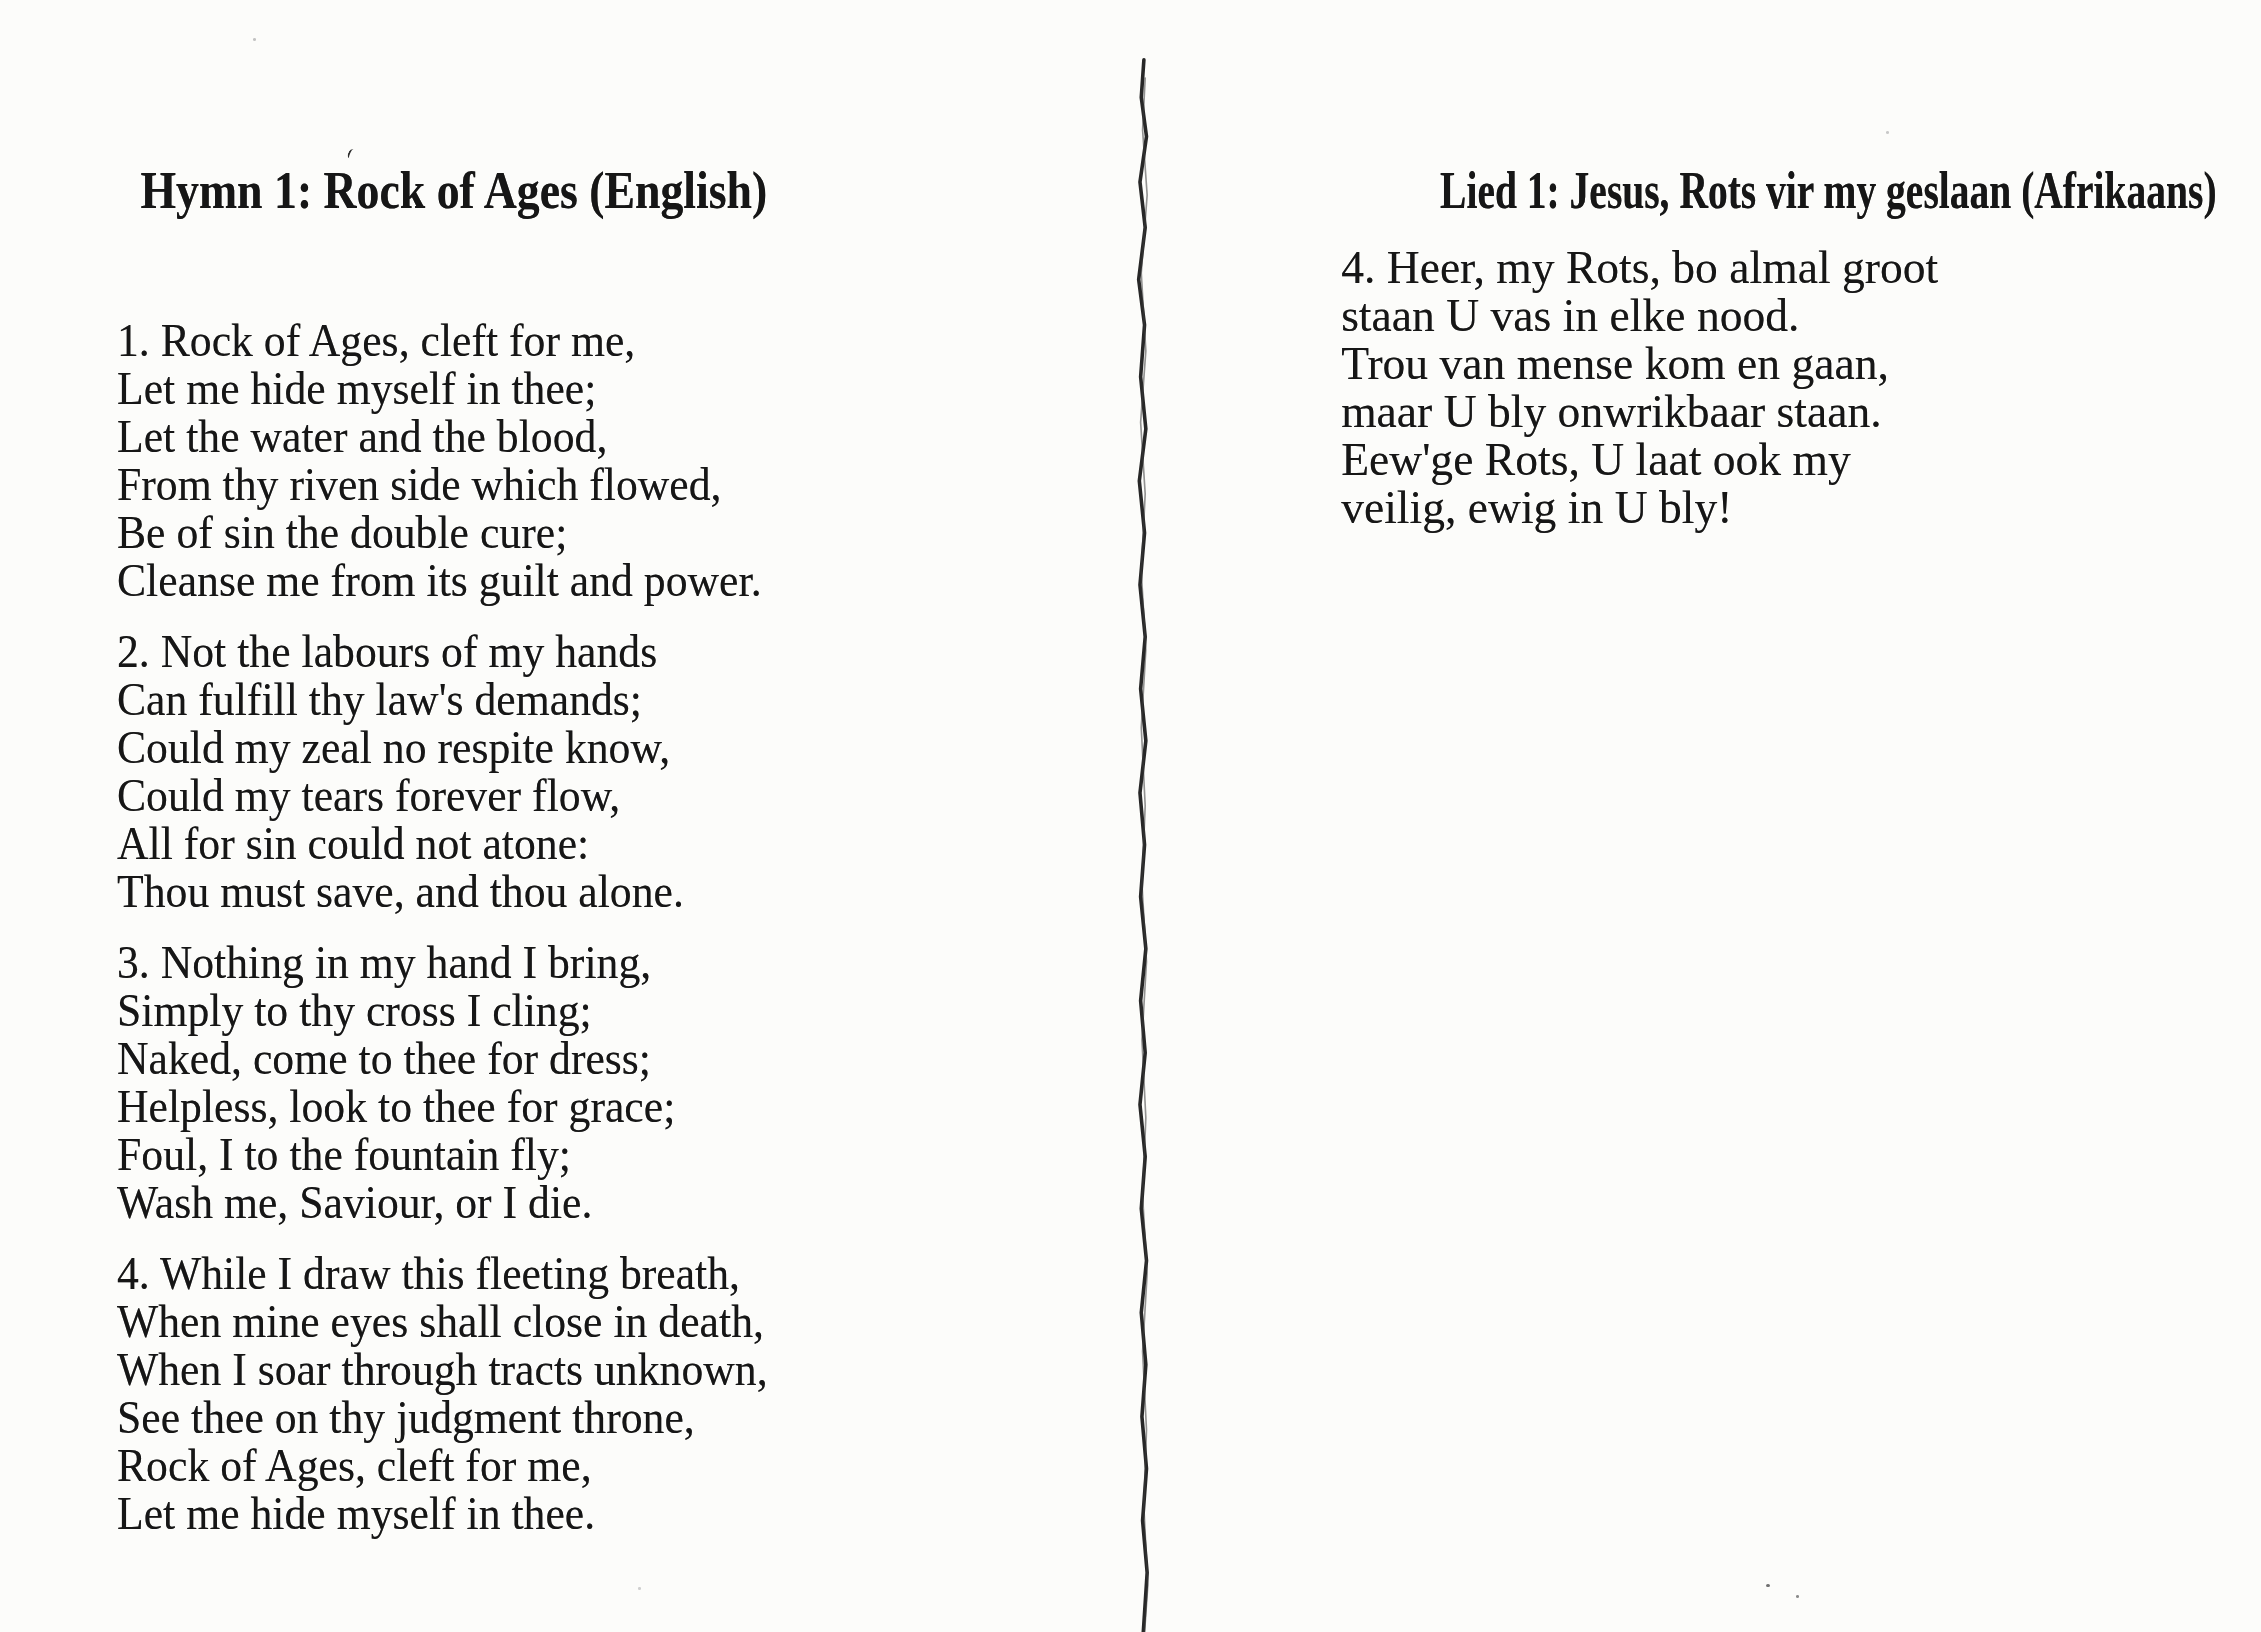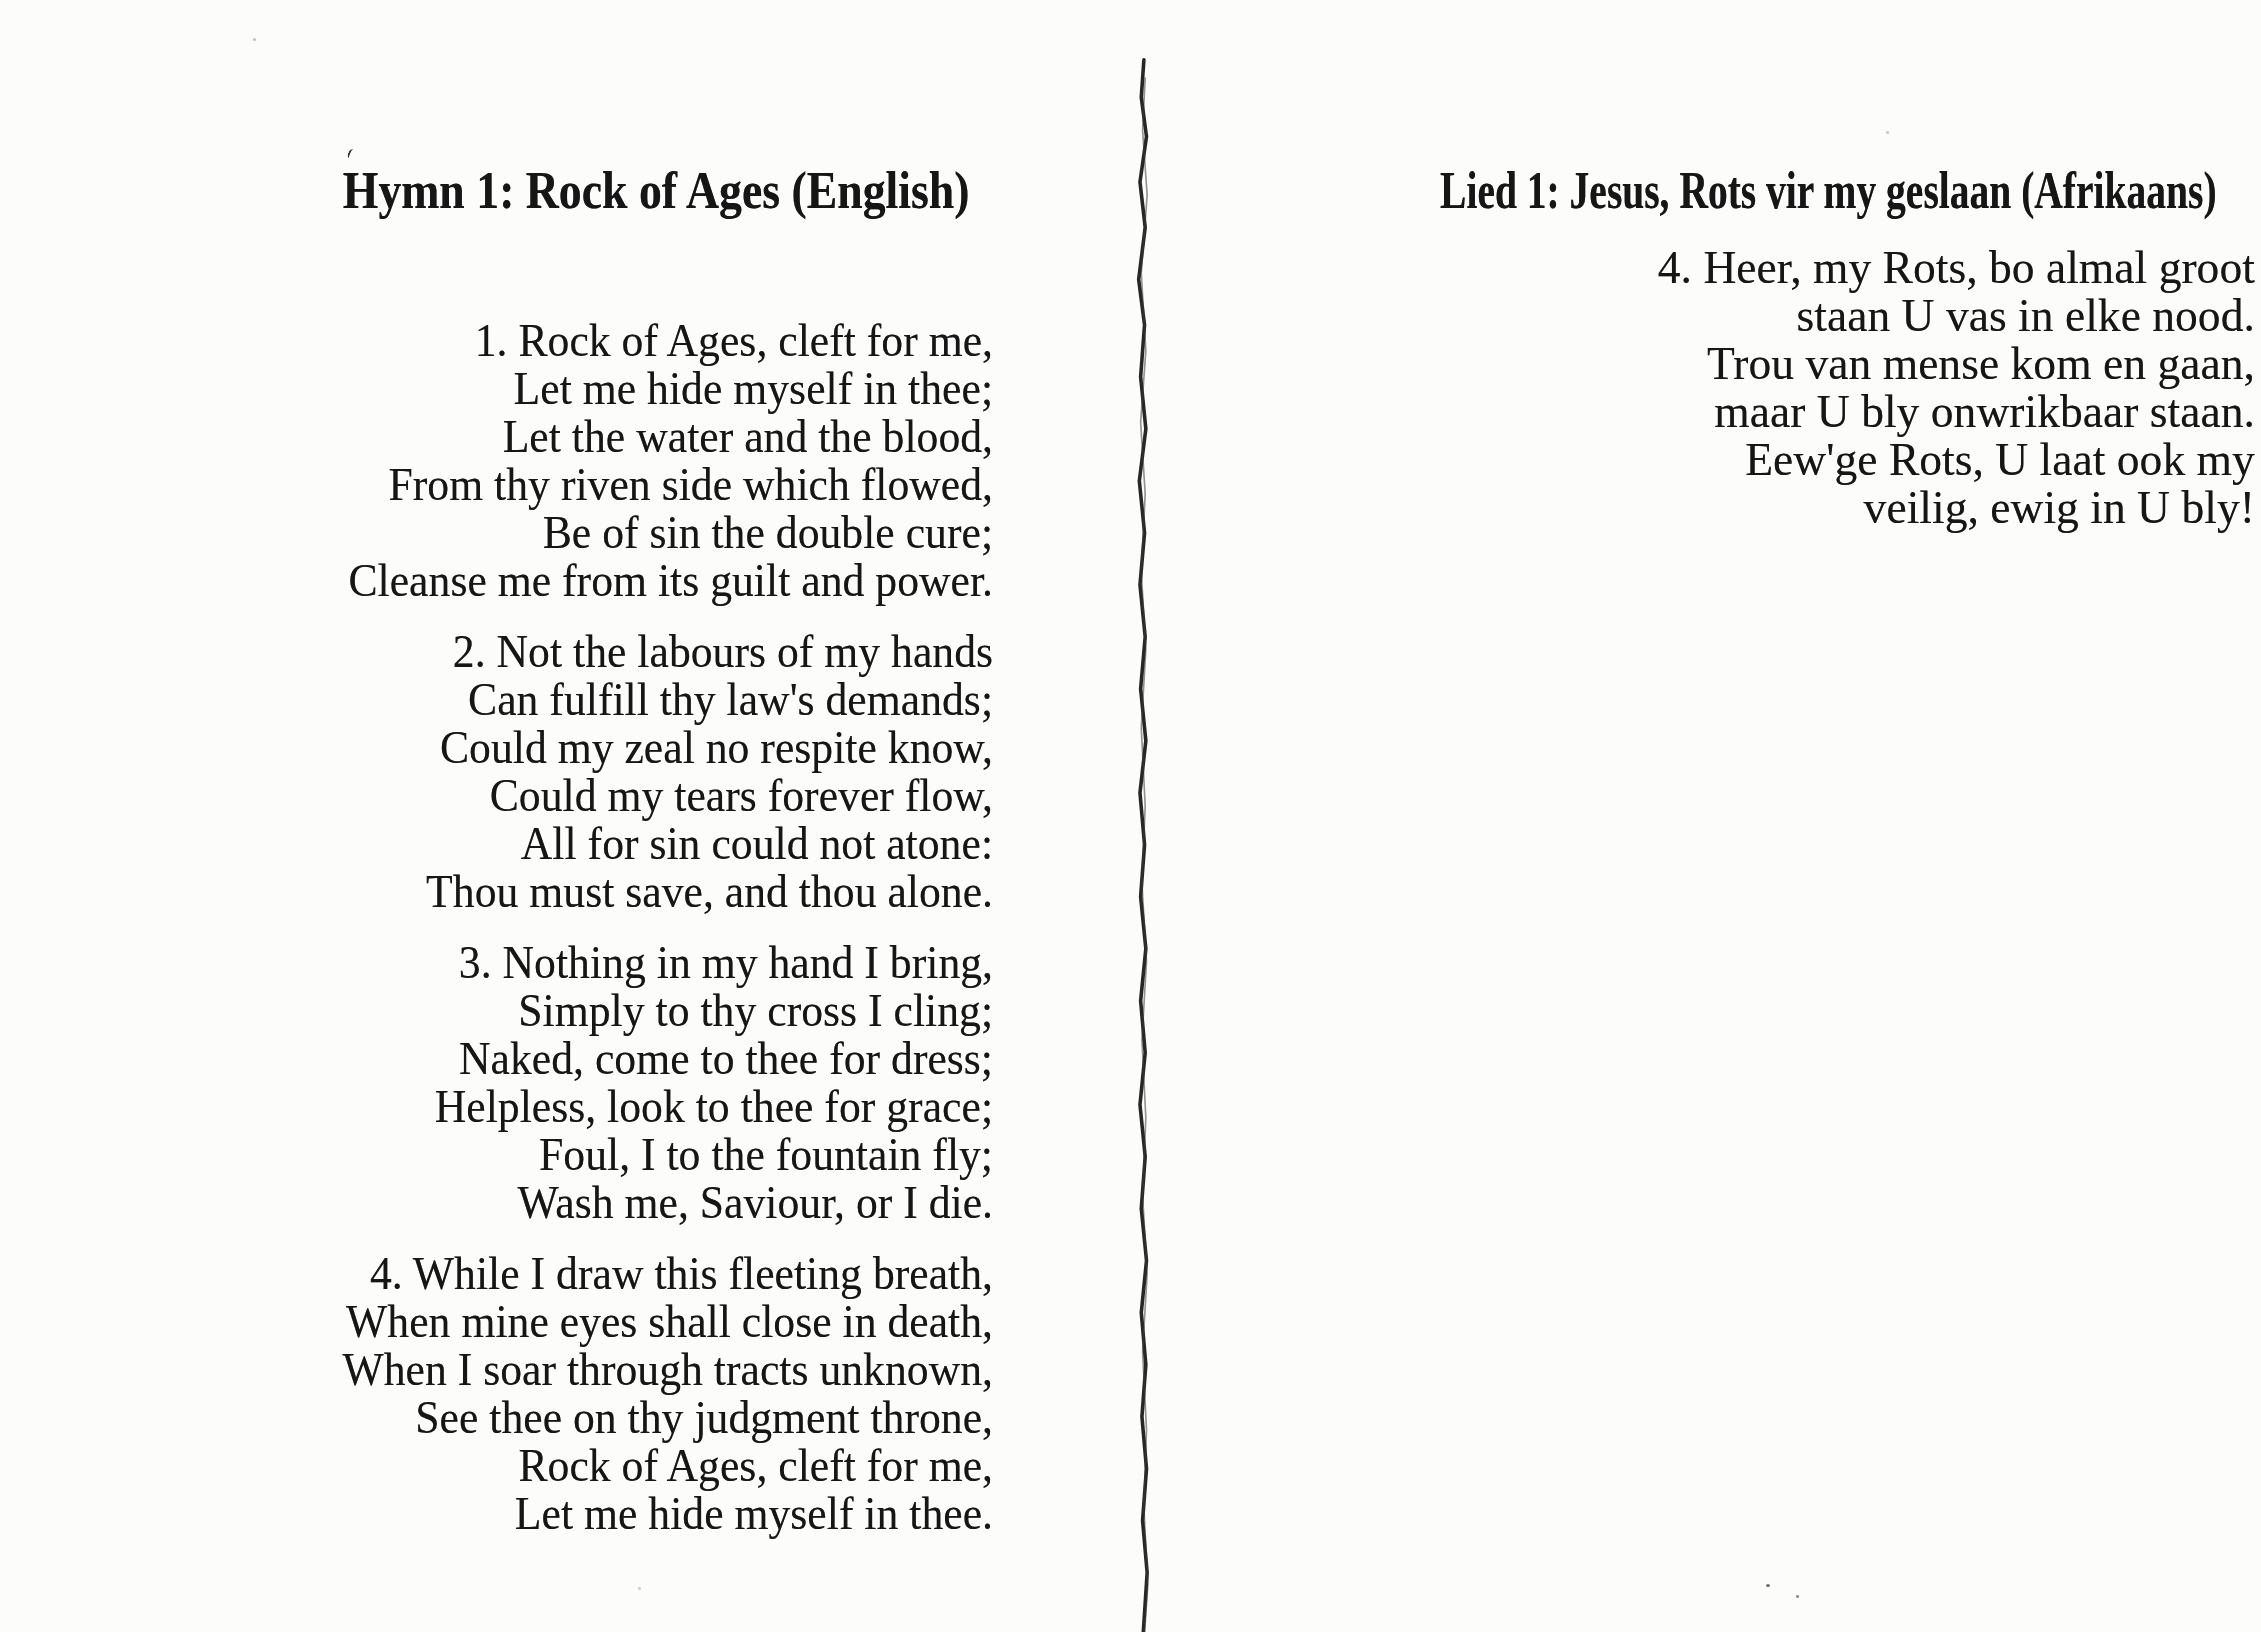--- a/index.html
+++ b/index.html
@@ -10,21 +10,21 @@
     color: #161616;
     overflow: hidden;
   }
   .sheet {
     position: relative;
     width: 2261px; height: 1633px;
     background: #fcfcfa;
   }
   .page {
     position: absolute; top: 0; bottom: 0;
-    text-align: right;
+    text-align: left;
   }
   .page-left  { left: 84px;  width: 942px; }
   .page-right { left: 1327px; width: 942px; }
   .title {
     margin: 162px 0 0 0;
     font-size: 52px;
     font-weight: bold;
     line-height: 58px;
     white-space: nowrap;
     text-shadow: 0 0 0.6px rgba(10,10,10,.6);

